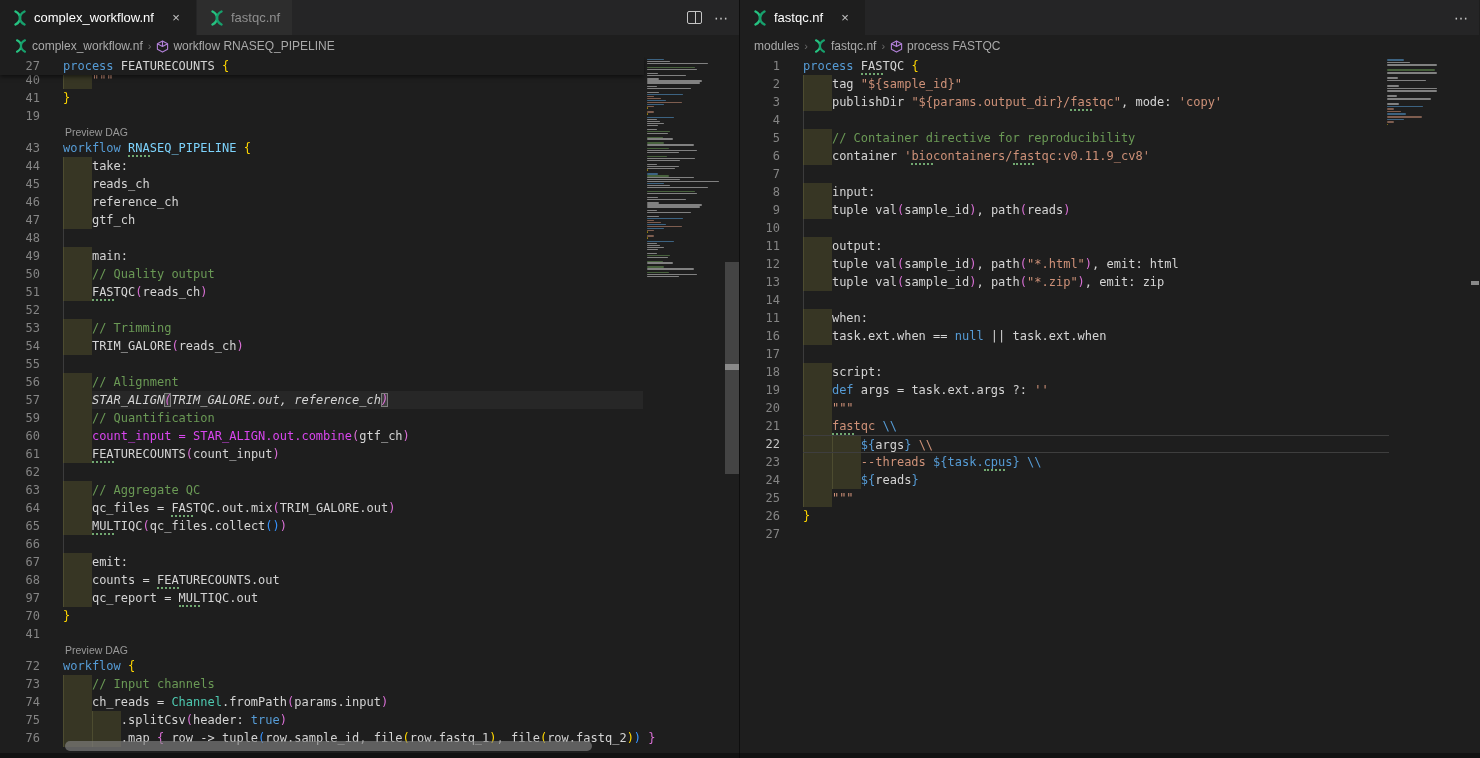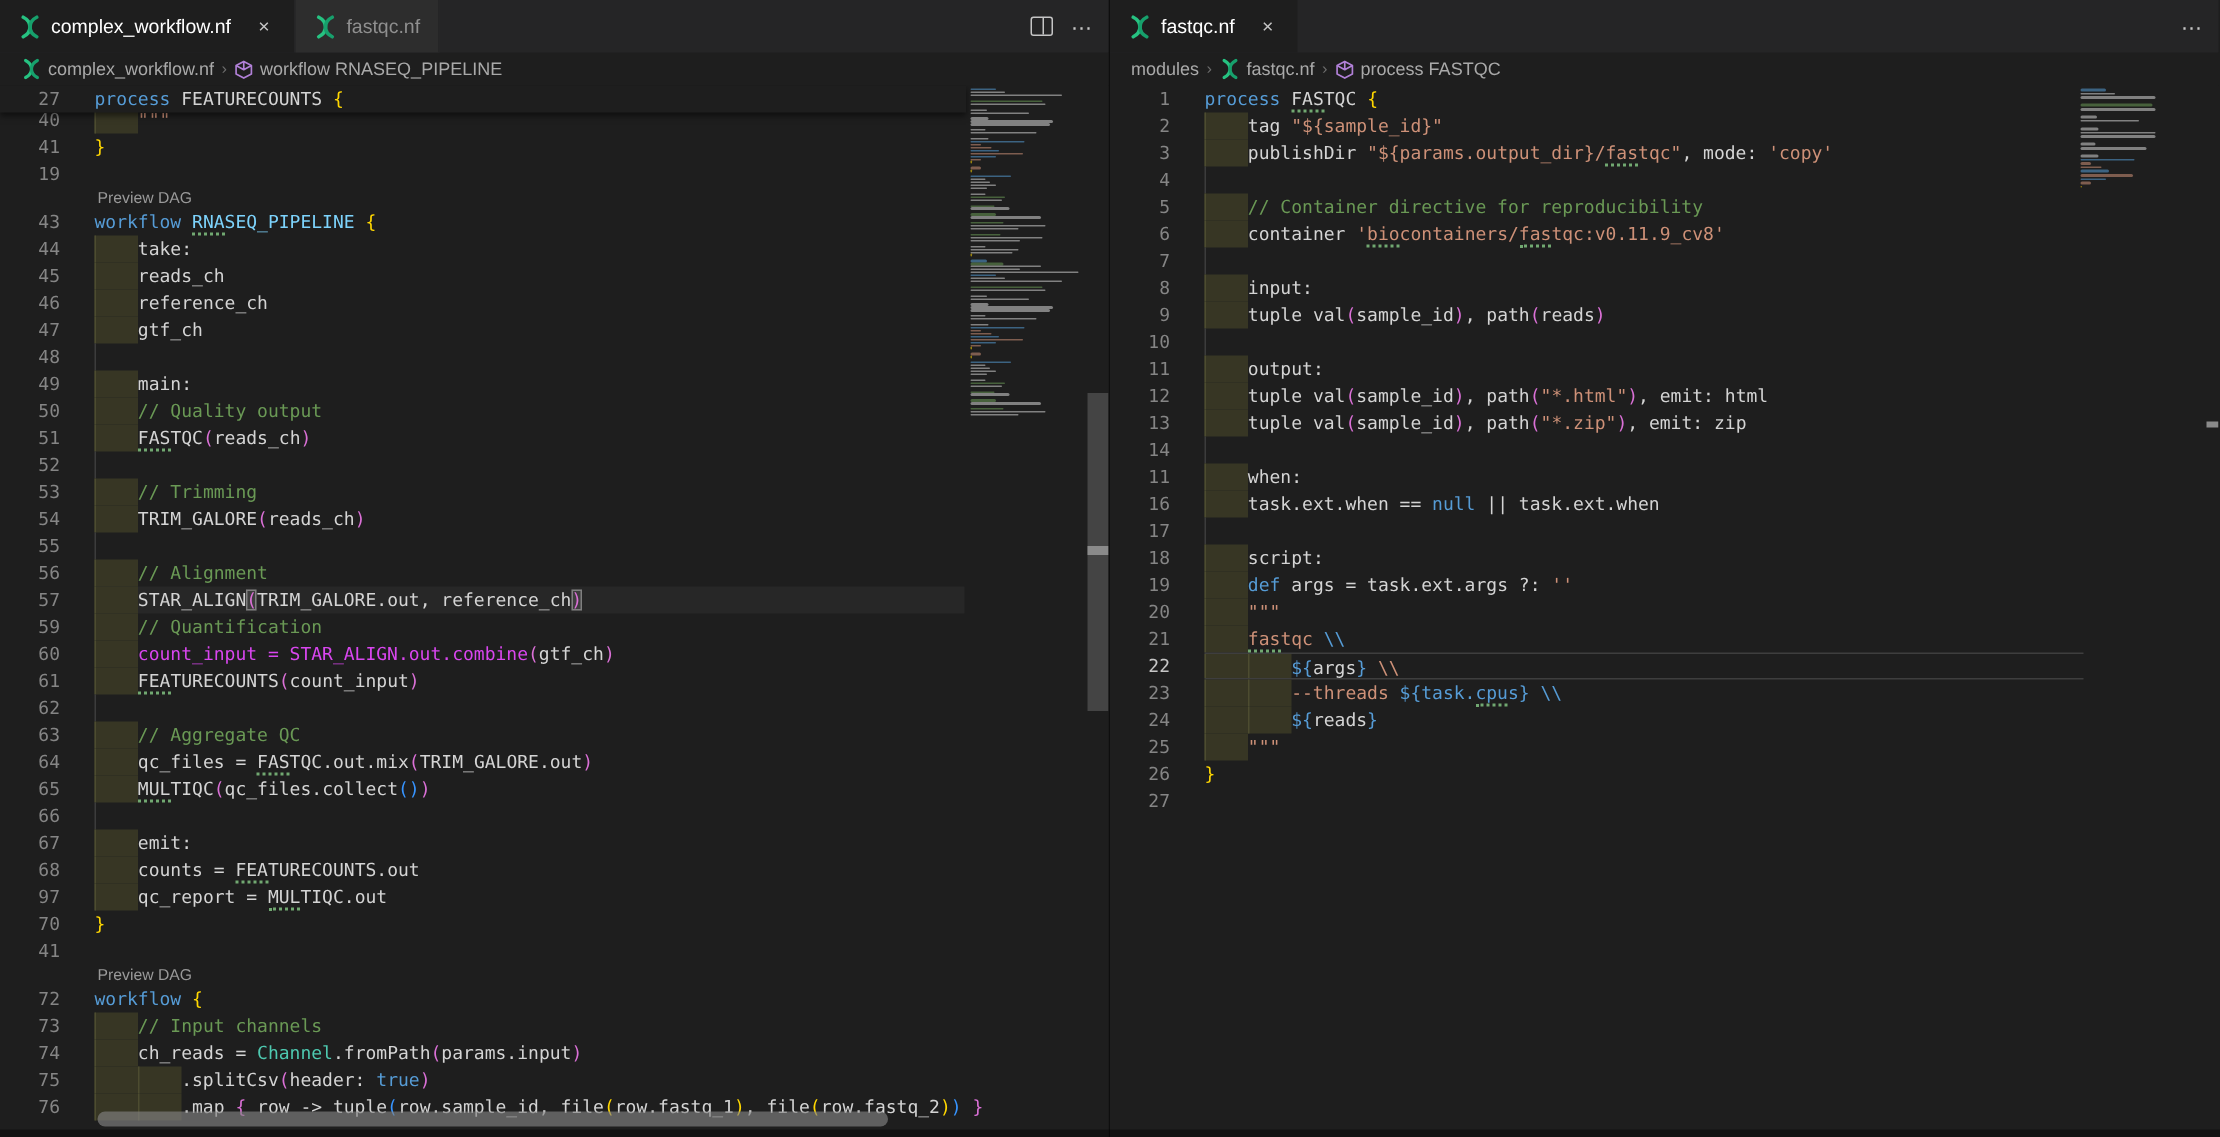--- a/index.html
+++ b/index.html
@@ -34,21 +34,21 @@
   .rows { position:absolute; inset:0; }
   .group.left .rows { padding-top:14px; }
   .row { display:flex; height:18px; position:relative; }
   .gutter { width:63px; flex:none; text-align:right; padding-right:23px; color:#858585; }
   .gutter.active { color:#c6c6c6; }
   .code { position:relative; flex:1; white-space:pre; color:#d4d4d4; }
   .code .txt { position:relative; z-index:2; }
   .ind { position:absolute; top:0; bottom:0; width:29px; background:#373624;
          border-left:1px solid #4d4c30; z-index:0; }
   .gline { position:absolute; top:0; bottom:0; left:0; width:1px; background:#3c3c3c; z-index:0; }
-  .row.cur-bg .code { background:rgba(255,255,255,.045); margin-right:96px; }
+  .row.cur-bg .code { background:rgba(255,255,255,.045); margin-right:96px;font-style:italic; }
   .row.cur-border .code { border-top:1px solid #3e3e3e; border-bottom:1px solid #3e3e3e; margin-right:90px; }
   .lens { height:14px; display:flex; align-items:flex-end; }
   .lens span { margin-left:65px; font-size:10.5px; line-height:13px; color:#999999;
                font-family:"Liberation Sans", sans-serif; cursor:pointer; }
   .h3 { border-bottom:2px dotted #71a871; padding-bottom:0px; }
   .bx { outline:1px solid #7f7f7f; outline-offset:-1px; background:rgba(120,120,120,.28); }
 
   
   .sticky { position:absolute; left:0; right:95px; top:0; height:18px; background:#1e1e1e;
             z-index:5; box-shadow:0 2px 4px rgba(0,0,0,.5); }

